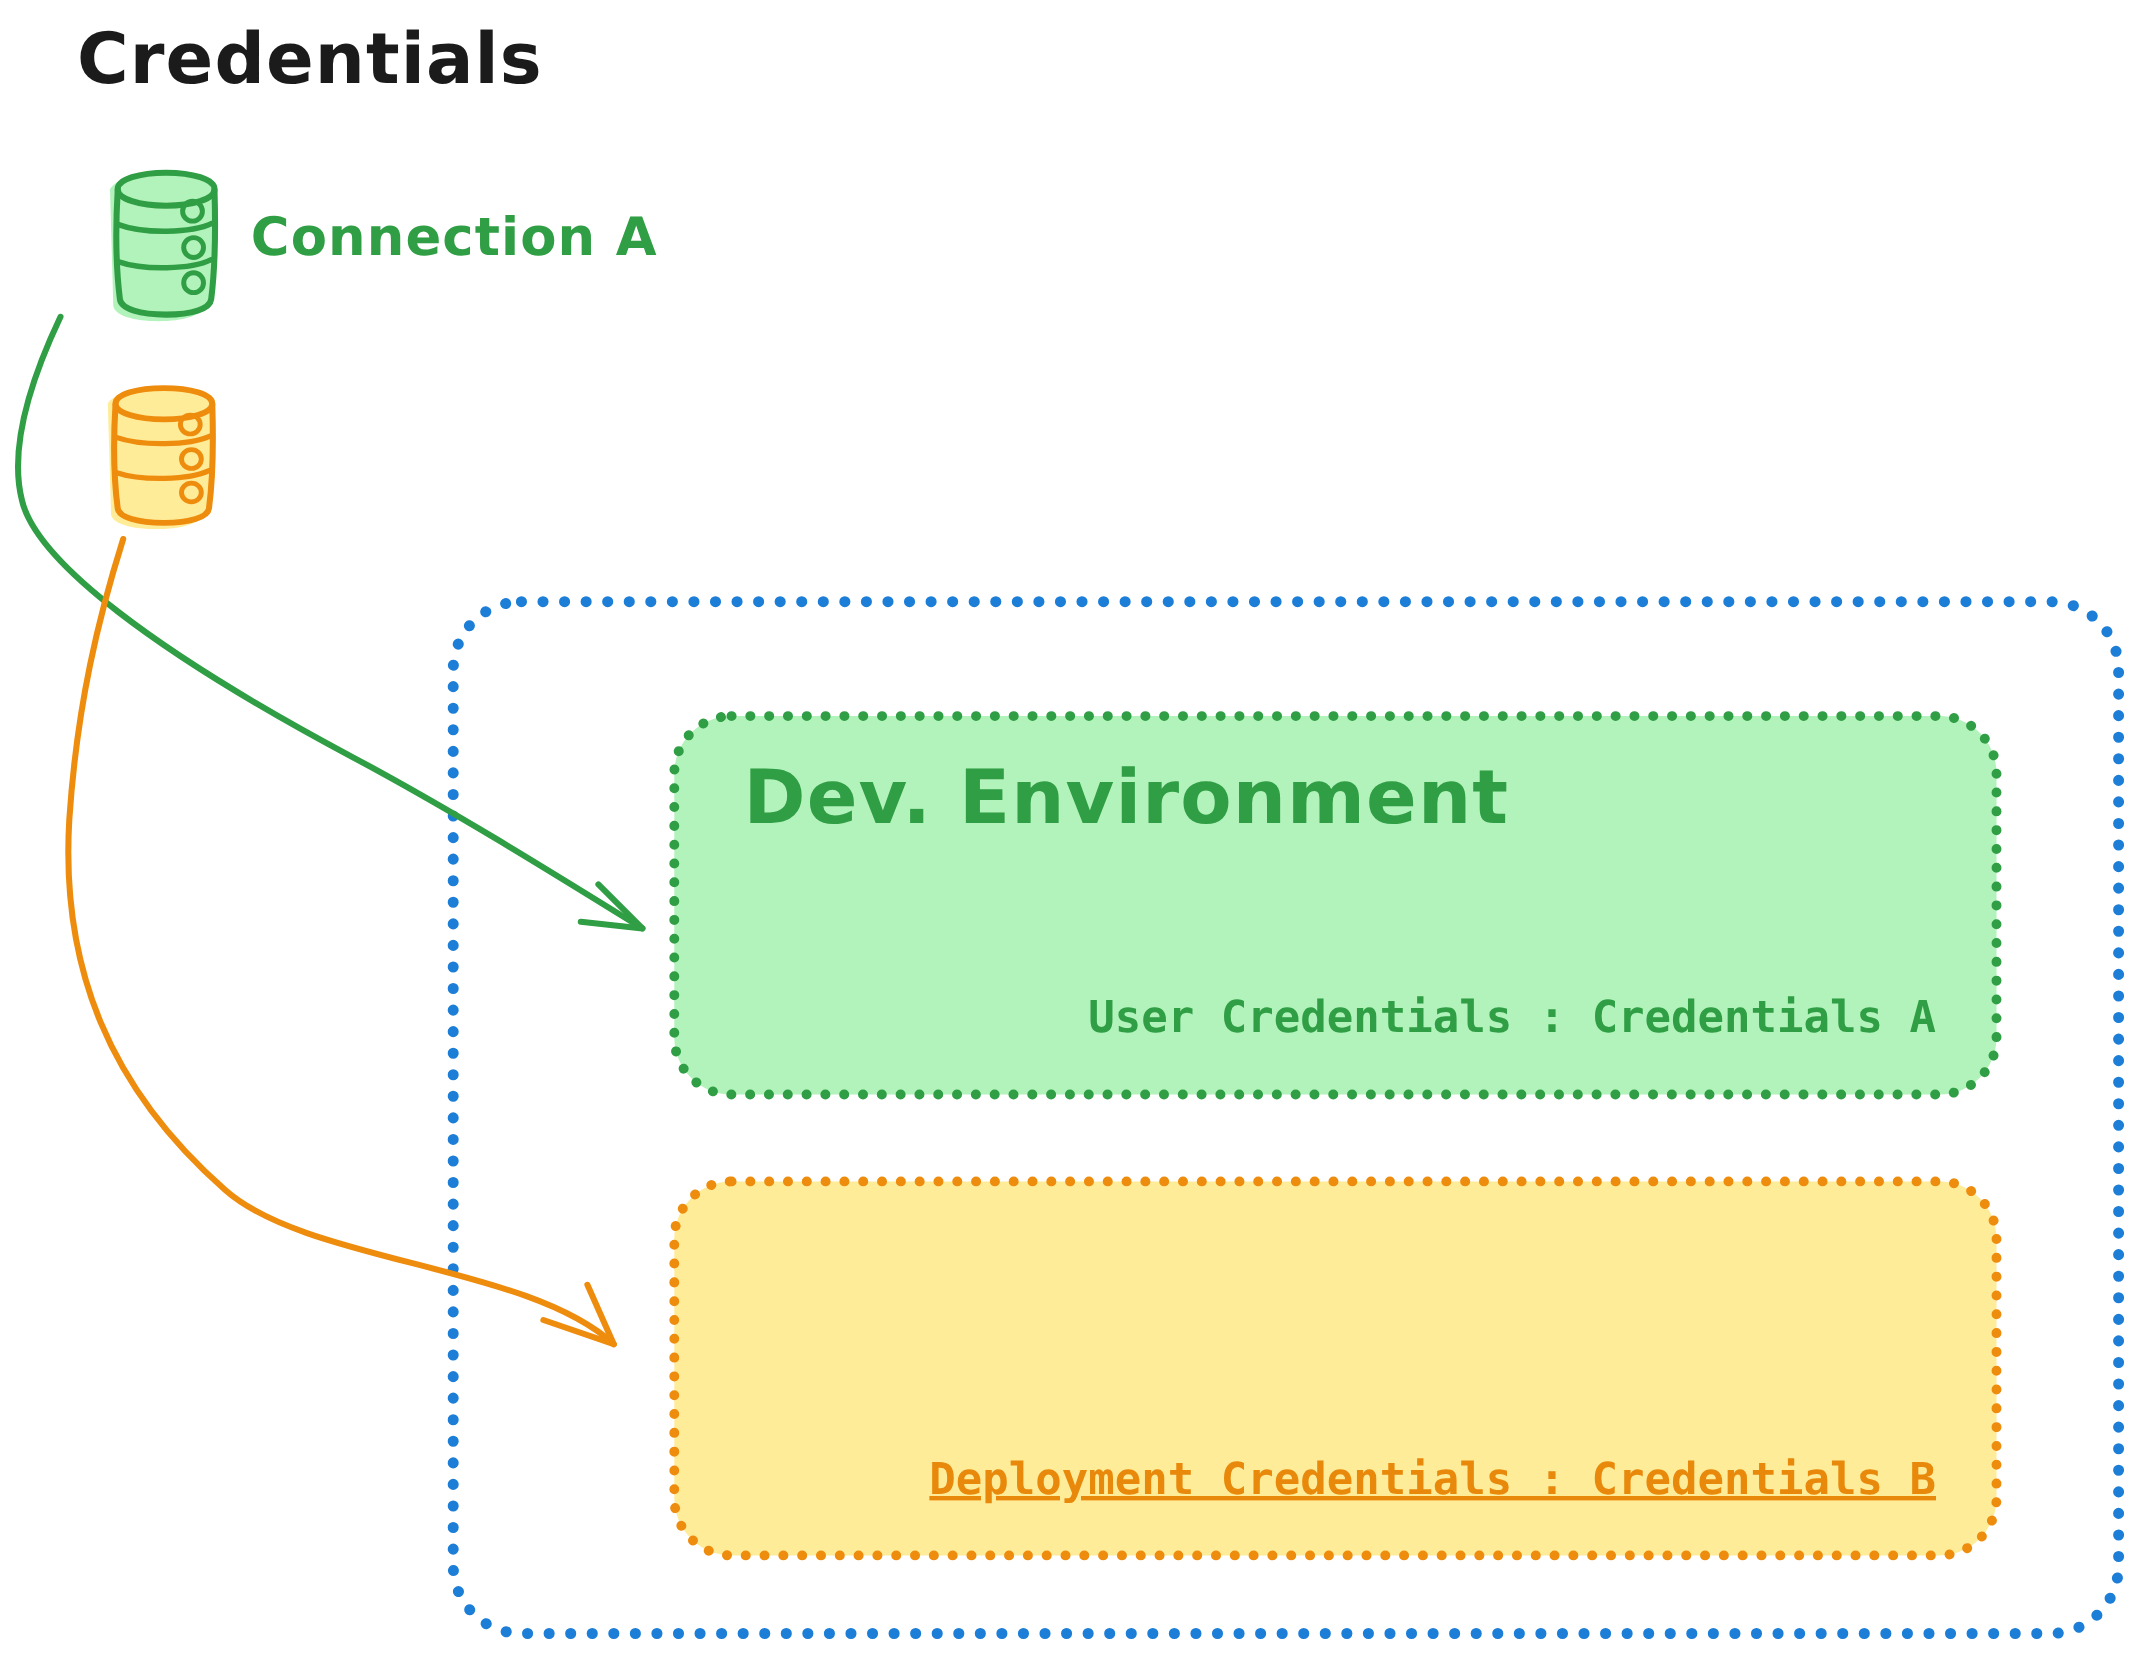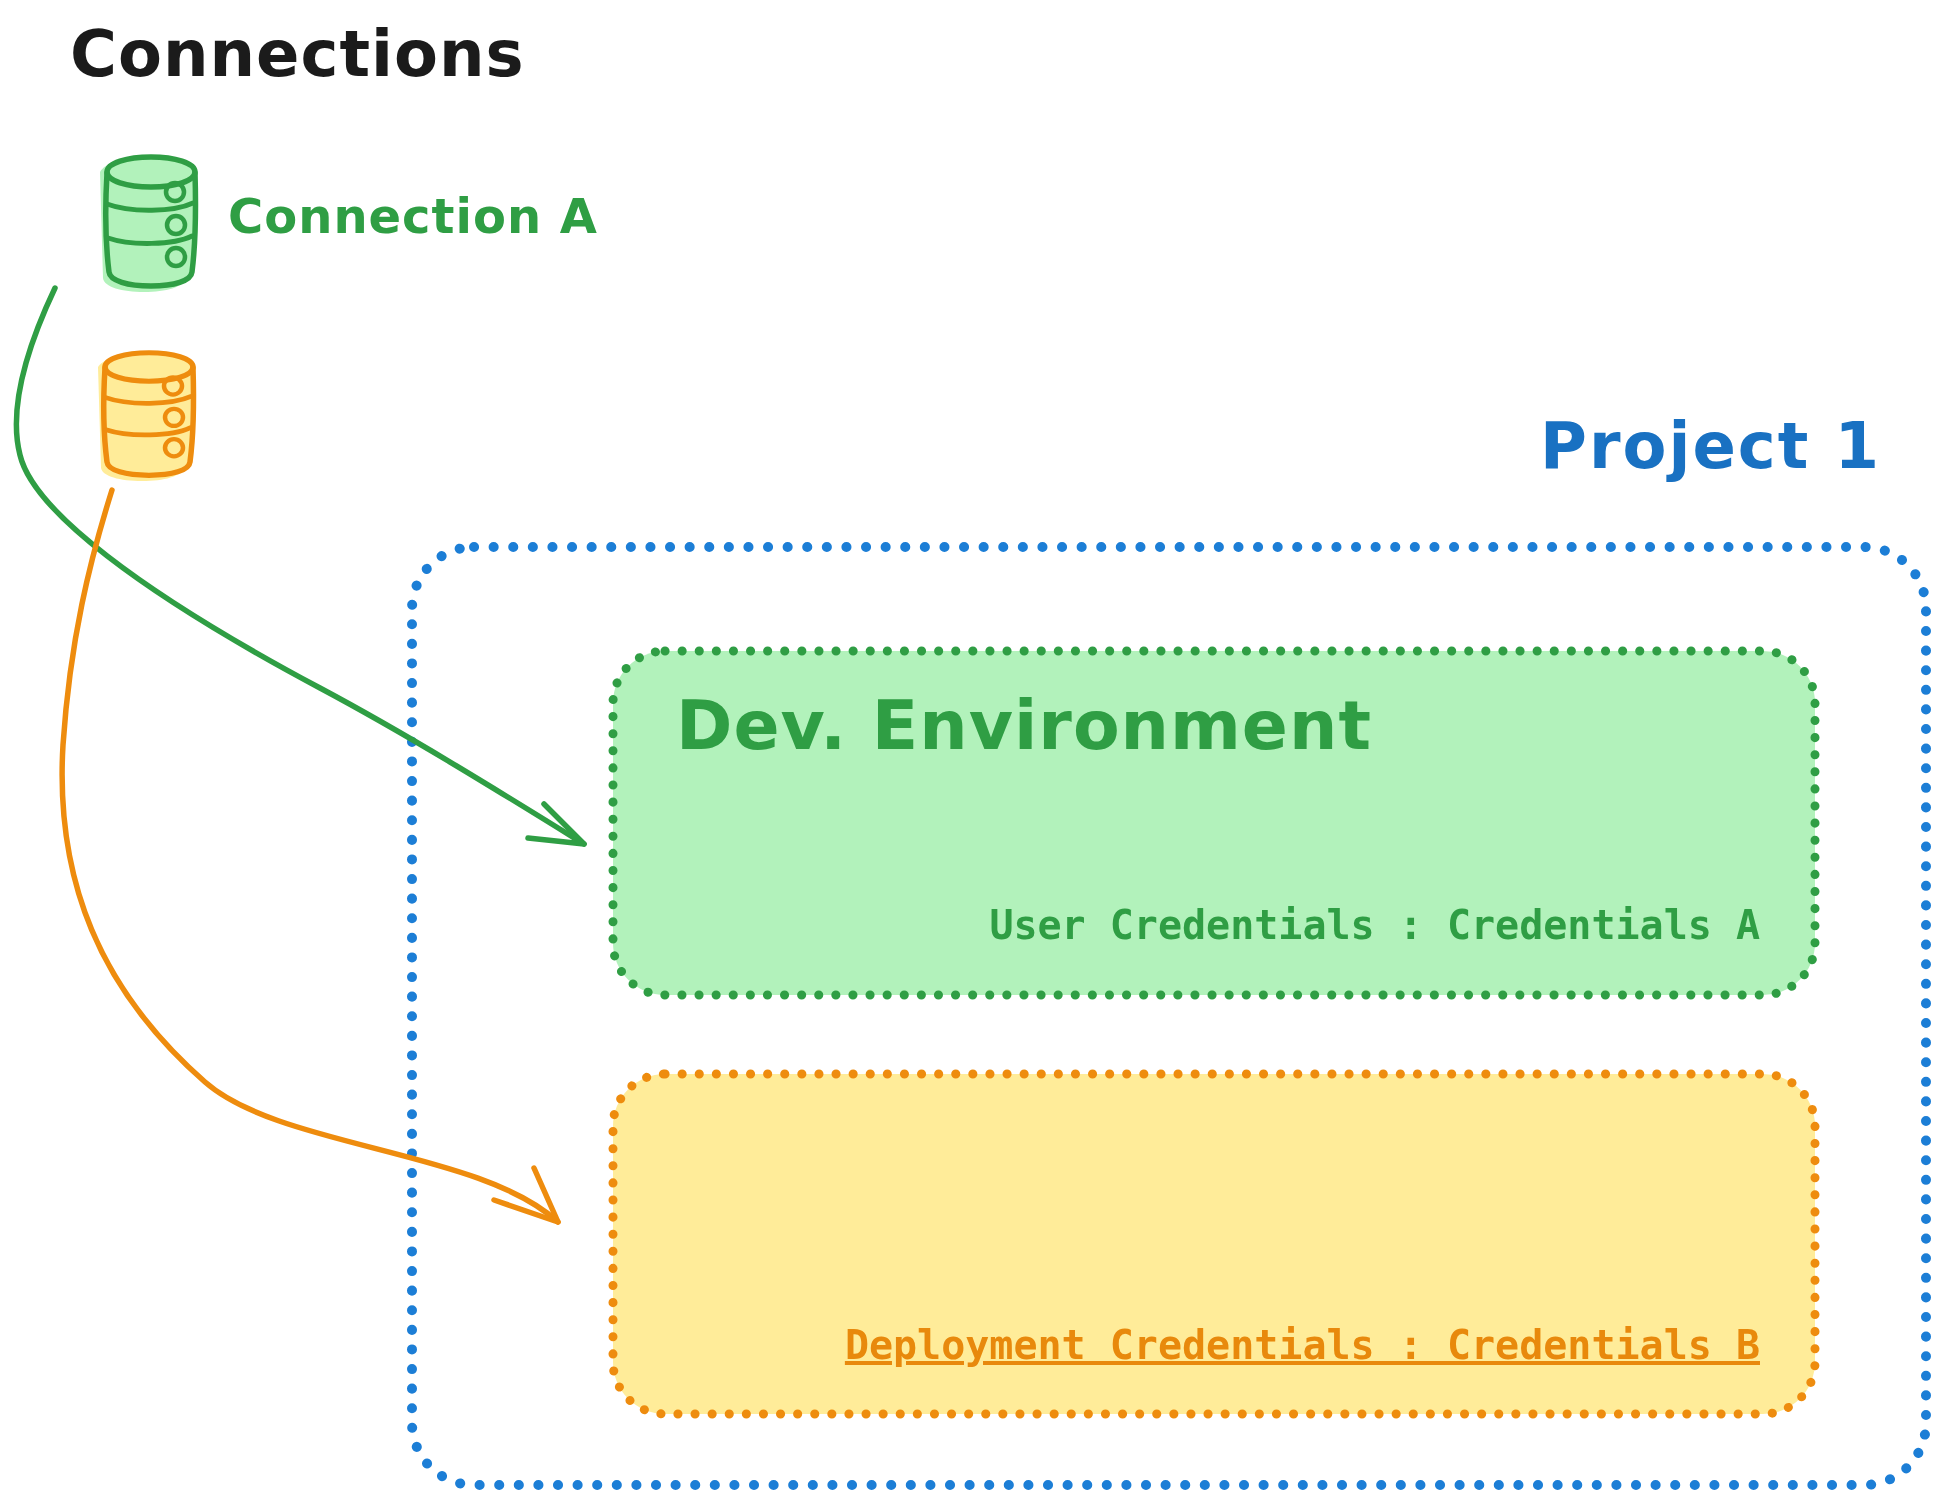--- a/index.html
+++ b/index.html
@@ -70,26 +70,25 @@
     </g>
 
     <g class="db-a" transform="translate(96,152)">
       <use href="#db-cylinder"></use>
     </g>
     <g class="db-b" transform="translate(94,348) scale(1,0.95)">
       <use href="#db-cylinder"></use>
     </g>
   </svg>
 
-  <div class="label page-title" style="left:70px;top:22px;">Connections</div>
+  <div class="label page-title" style="left:70px;top:22px;">Credentials</div>
 
   <div class="label conn-label conn-a" style="left:228px;top:192px;">Connection A</div>
 
 
-  <div class="label project-title" style="left:1540px;top:414px;">Project 1</div>
 
   <div class="label env-title env-dev" style="left:676px;top:692px;">Dev. Environment</div>
 
   <div class="label cred cred-dev" style="right:188px;top:905px;">User Credentials : Credentials A</div>
 
 
   <div class="label cred cred-prod" style="right:188px;top:1325px;text-decoration:underline;">Deployment Credentials : Credentials B</div>
 </div>
 
 </body></html>

